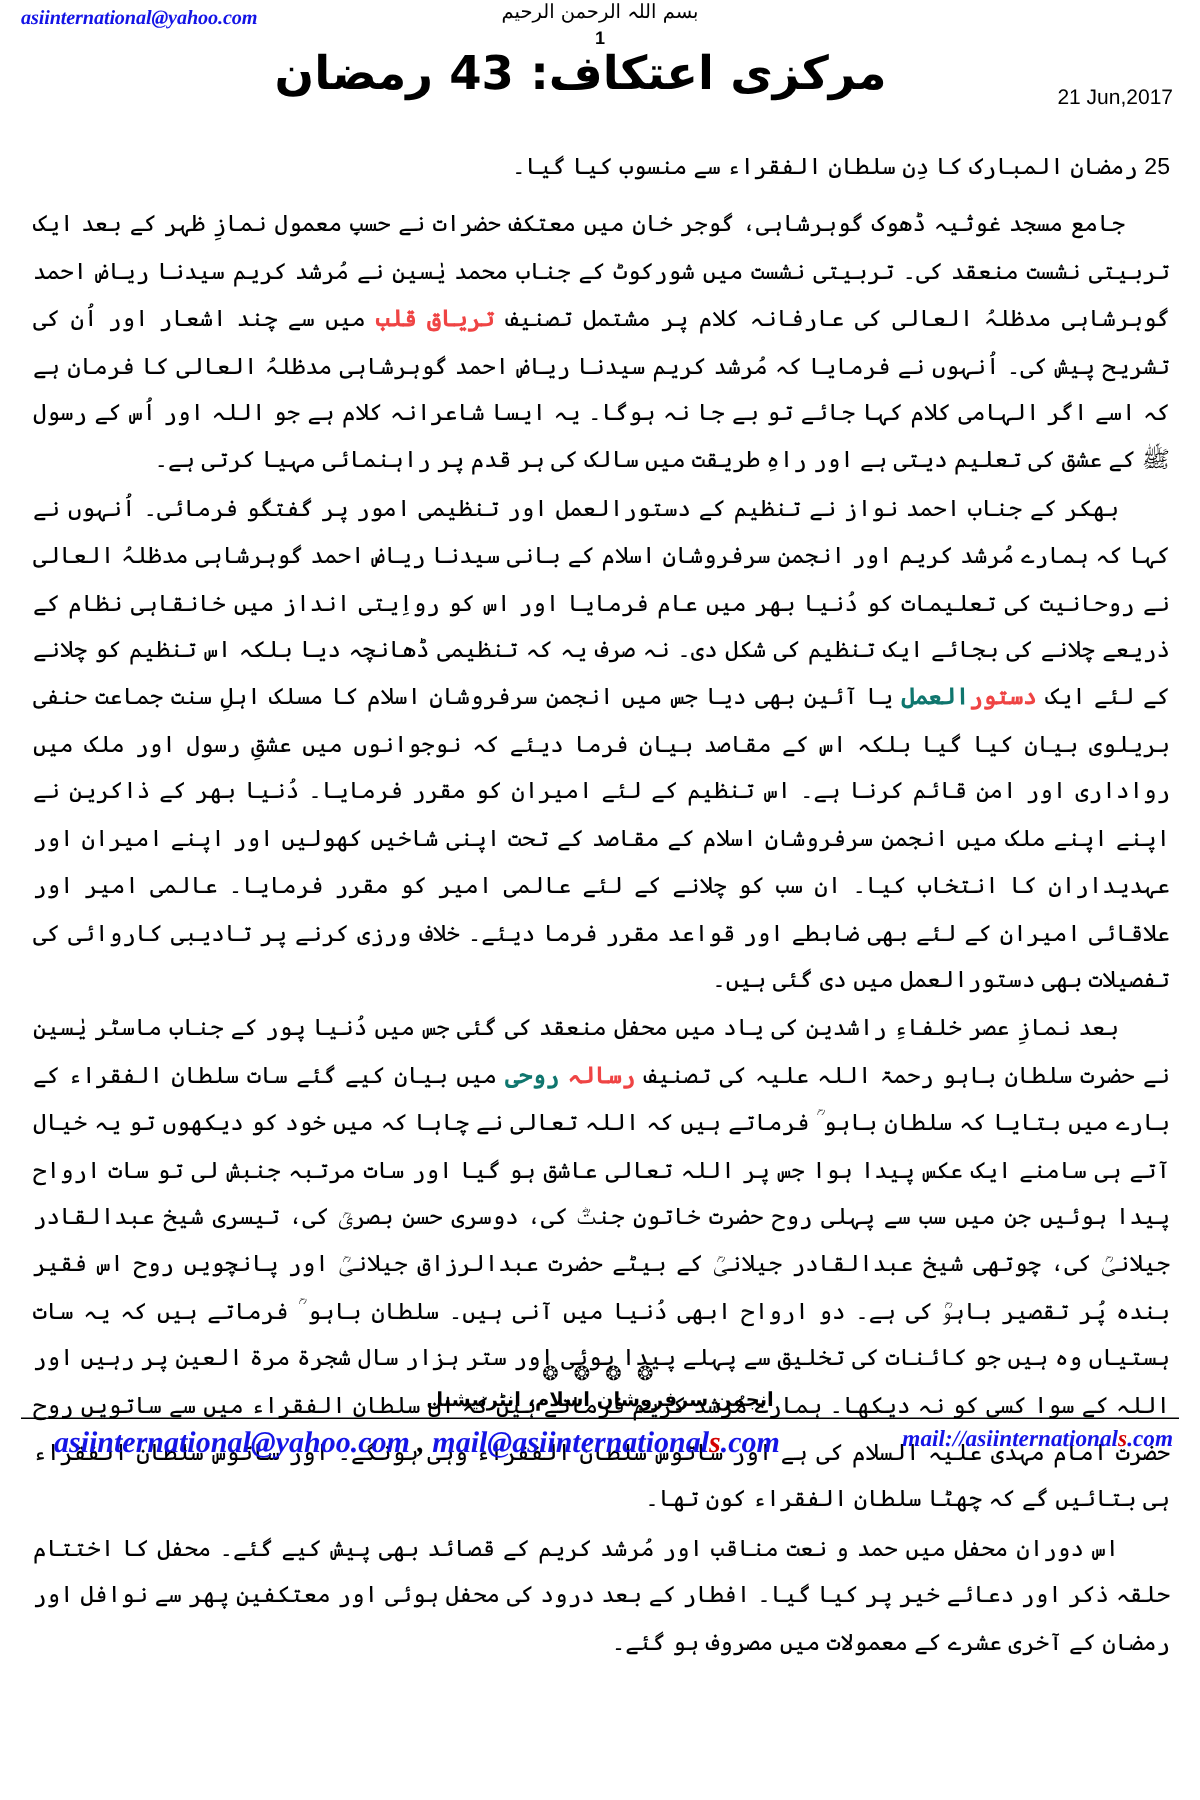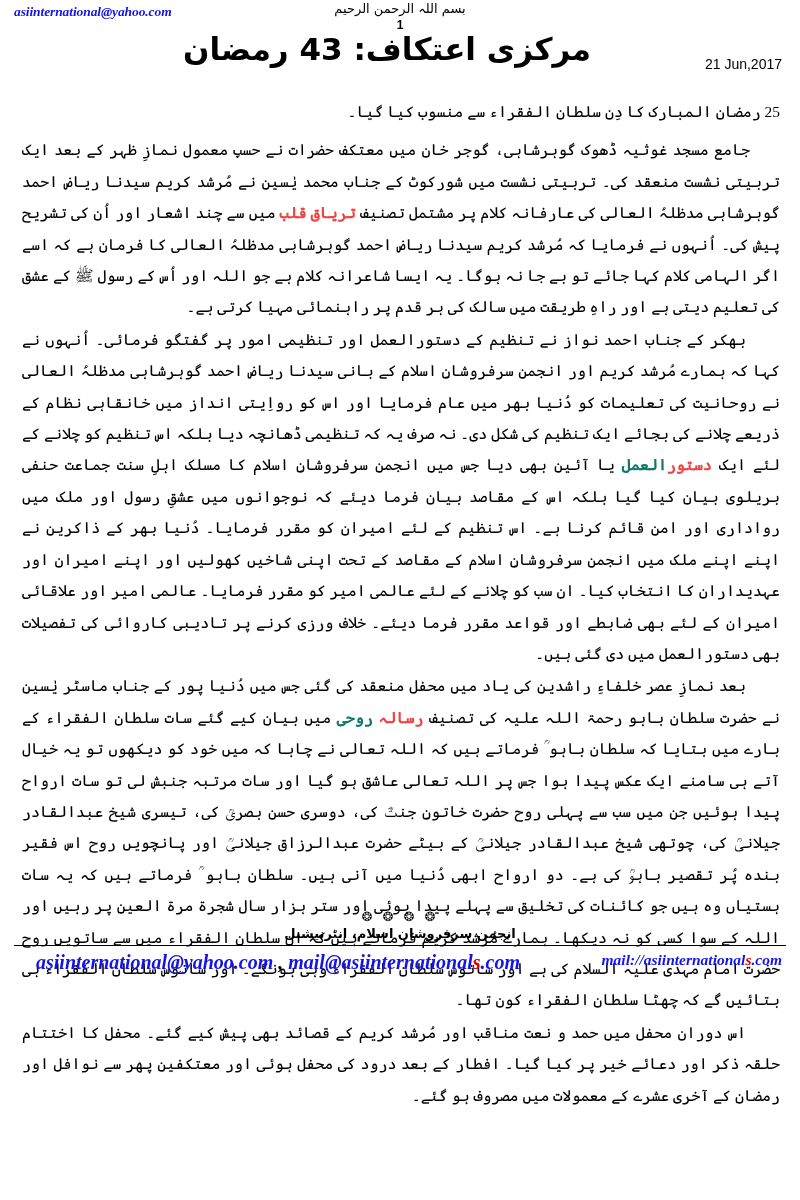--- a/index.html
+++ b/index.html
@@ -98,21 +98,21 @@
     line-height: 1.25;
     padding-right: 26px;
     box-sizing: border-box;
   }
 
   
   .body-text {
     direction: rtl;
     text-align: justify;
     text-align-last: right;
-    font-family: Liberation Serif, serif;
+    font-family: Liberation Sans, sans-serif;
     font-size: 15.4px;
     line-height: 31.4px;
     color: #000;
     padding: 0 6px 0 8px;
   }
 
   .para {
     margin: 0 0 1px 0;
     text-indent: 34px;
     text-align: justify;

